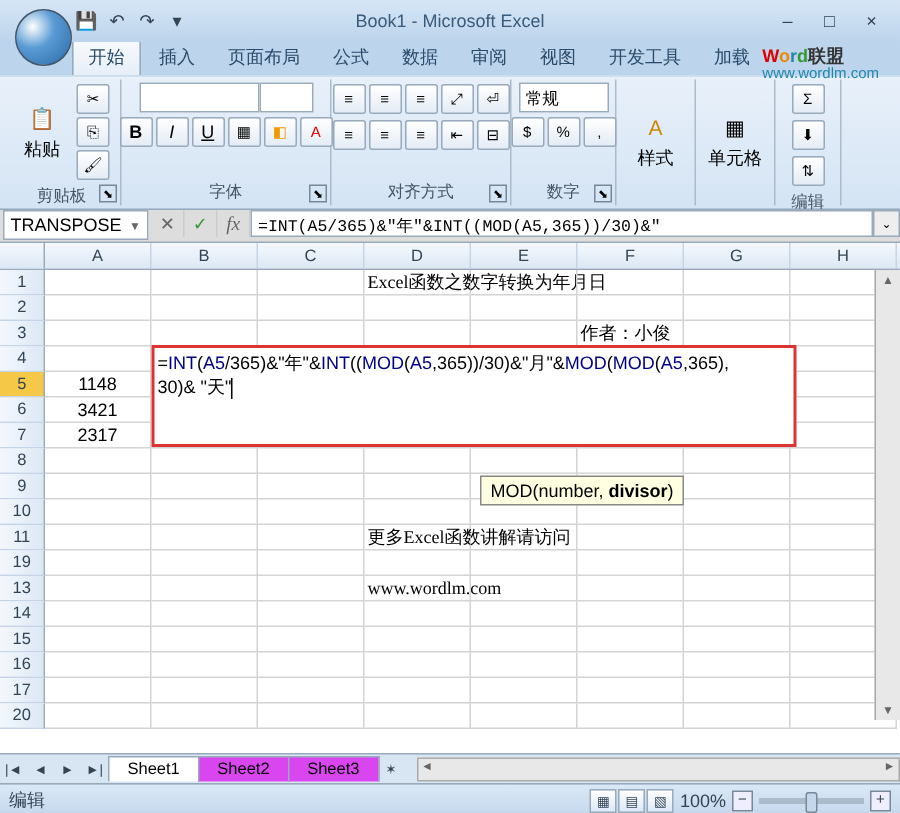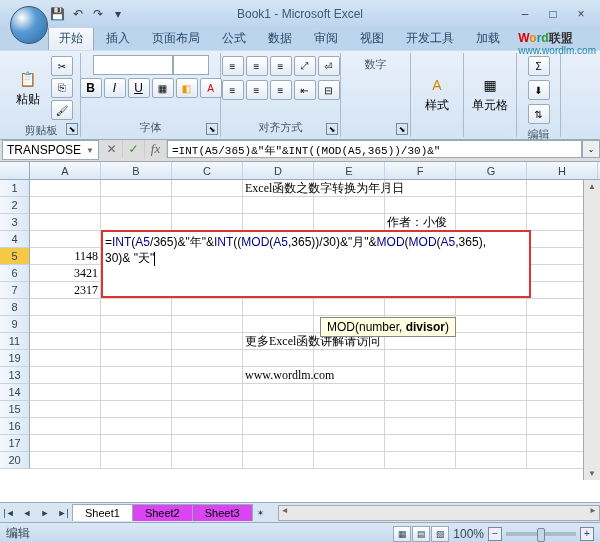--- a/index.html
+++ b/index.html
@@ -4,21 +4,21 @@
 <style>
 *{margin:0;padding:0;box-sizing:border-box;font-family:"Microsoft YaHei",SimSun,Arial,sans-serif;font-size:12px}
 body{background:#bcd4ec;width:600px;height:542px;overflow:hidden}
 .titlebar{height:28px;background:linear-gradient(#d6e6f6,#bcd4ec);display:flex;align-items:center;position:relative}
 .orb{width:38px;height:38px;border-radius:50%;background:radial-gradient(circle at 30% 30%,#fff,#5a9bd4 40%,#2a6aa8);margin:4px 8px;position:absolute;left:2px;top:2px;z-index:10;border:1px solid #456}
 .qat{display:flex;gap:4px;margin-left:50px;align-items:center}
 .qat span{width:16px;height:16px;display:flex;align-items:center;justify-content:center;color:#345}
 .title{position:absolute;left:50%;transform:translateX(-50%);color:#3a5a7a}
 .winbtn{position:absolute;right:8px;display:flex;gap:6px}
 .winbtn span{width:22px;height:16px;display:flex;align-items:center;justify-content:center;color:#345}
-.brand{position:absolute;right:4px;top:28px;font-size:16px;font-weight:bold;z-index:20}
+.brand{position:absolute;right:14px;top:28px;font-size:16px;font-weight:bold;z-index:20}
 .brand .w{color:#d00}.brand .o{color:#e80}.brand .r{color:#28a}.brand .d{color:#393}.brand .lm{color:#333}
 .brand .url{font-size:10px;color:#28a;font-weight:normal;display:block;margin-top:-2px}
 .tabs{height:22px;display:flex;align-items:end;padding-left:48px;gap:2px}
 .tab{padding:3px 10px;border-radius:3px 3px 0 0;color:#2a4a6a;cursor:pointer}
 .tab.active{background:linear-gradient(#f8fafd,#e6eef8);border:1px solid #9ab;border-bottom:none}
 .ribbon{height:90px;background:linear-gradient(#e8f0fa,#d4e4f4);border-top:1px solid #cde;border-bottom:1px solid #9ab;display:flex;padding:2px}
 .group{border-right:1px solid #abc;padding:2px 6px;display:flex;flex-direction:column;justify-content:space-between;position:relative}
 .group-label{font-size:11px;color:#456;text-align:center;padding-top:2px}
 .grp-body{flex:1;display:flex;align-items:center;gap:2px}
 .bigbtn{width:40px;height:56px;display:flex;flex-direction:column;align-items:center;justify-content:center;gap:2px;border:1px solid transparent;border-radius:3px}
@@ -37,21 +37,21 @@
 .nb-exp{width:18px;height:18px;border:1px solid #9ab;background:#eee;display:flex;align-items:center;justify-content:center;font-size:8px}
 .sheet{background:#fff;position:relative;height:340px}
 .colhdr{display:flex;height:18px;background:linear-gradient(#f4f8fd,#dce8f5);border-bottom:1px solid #9ab}
 .corner{width:30px;border-right:1px solid #9ab;background:linear-gradient(#f4f8fd,#dce8f5)}
 .ch{width:71px;border-right:1px solid #c5d4e6;text-align:center;font-size:11px;color:#345;line-height:18px;font-family:Arial}
 .gridbody{position:relative}
 .grow{display:flex;height:17px}
 .rh{width:30px;background:linear-gradient(90deg,#f4f8fd,#dce8f5);border-right:1px solid #9ab;border-bottom:1px solid #c5d4e6;text-align:center;font-size:11px;color:#345;line-height:17px;font-family:Arial}
 .rh.sel{background:#f5c847}
 .cell{width:71px;border-right:1px solid #d4d4d4;border-bottom:1px solid #d4d4d4;font-size:12px;line-height:17px;padding:0 2px;font-family:SimSun,serif;overflow:visible;white-space:nowrap}
-.cell.r{text-align:right;font-family:Liberation Serif, serif}
+.cell.r{text-align:center;font-family:Liberation Sans, sans-serif}
 .overlay-formula{position:absolute;left:101px;top:68px;width:430px;height:68px;border:2px solid #d33;background:#fff;font-family:"Courier New",monospace;font-size:12px;padding:2px;line-height:16px;z-index:5}
 .overlay-formula .fl{white-space:nowrap}
 .cursor{display:inline-block;width:1px;height:14px;background:#000;vertical-align:middle}
 .tooltip{position:absolute;left:320px;top:155px;background:#ffffe1;border:1px solid #888;padding:2px 6px;font-family:Arial;font-size:11px;z-index:6}
 .tooltip b{font-weight:bold}
 .sheettabs{height:20px;background:#d8e5f2;display:flex;align-items:center;border-top:1px solid #9ab}
 .navbtn{width:18px;height:18px;display:flex;align-items:center;justify-content:center;color:#345;font-size:9px}
 .stab{padding:2px 12px;background:#fff;border:1px solid #9ab;border-bottom:none;margin-right:-1px;font-size:11px;font-family:Arial}
 .stab.inact{background:#d946ef}
 .hscroll{flex:1;height:16px;background:#e8e8e8;border:1px solid #aaa;margin-left:8px;position:relative}
@@ -158,20 +158,28 @@
         <span class="smbtn">≡</span>
         <span class="smbtn">≡</span>
         <span class="smbtn">⇤</span>
         <span class="smbtn">⊟</span>
       </div>
     </div>
     <div class="group-label">对齐方式</div>
     <div class="dlaunch">⬊</div>
   </div>
   <div class="group" style="width:70px">
+    <div class="grp-body stack">
+      <div class="fontbox" style="width:60px">常规</div>
+      <div class="row">
+        <span class="smbtn">$</span>
+        <span class="smbtn">%</span>
+        <span class="smbtn">,</span>
+      </div>
+    </div>
     <div class="group-label">数字</div>
     <div class="dlaunch">⬊</div>
   </div>
   <div class="group">
     <div class="grp-body">
       <div class="bigbtn">
         <div class="ico" style="color:#c80">A</div>
         <span>样式</span>
       </div>
     </div>
@@ -316,20 +324,31 @@
         <div class="cell"></div>
         <div class="cell"></div>
         <div class="cell"></div>
         <div class="cell"></div>
         <div class="cell"></div>
         <div class="cell"></div>
         <div class="cell"></div>
         <div class="cell"></div>
       </div>
       <div class="grow">
+        <div class="rh">10</div>
+        <div class="cell"></div>
+        <div class="cell"></div>
+        <div class="cell"></div>
+        <div class="cell"></div>
+        <div class="cell"></div>
+        <div class="cell"></div>
+        <div class="cell"></div>
+        <div class="cell"></div>
+      </div>
+      <div class="grow">
         <div class="rh">11</div>
         <div class="cell"></div>
         <div class="cell"></div>
         <div class="cell"></div>
         <div class="cell">更多Excel函数讲解请访问</div>
         <div class="cell"></div>
         <div class="cell"></div>
         <div class="cell"></div>
         <div class="cell"></div>
       </div>

